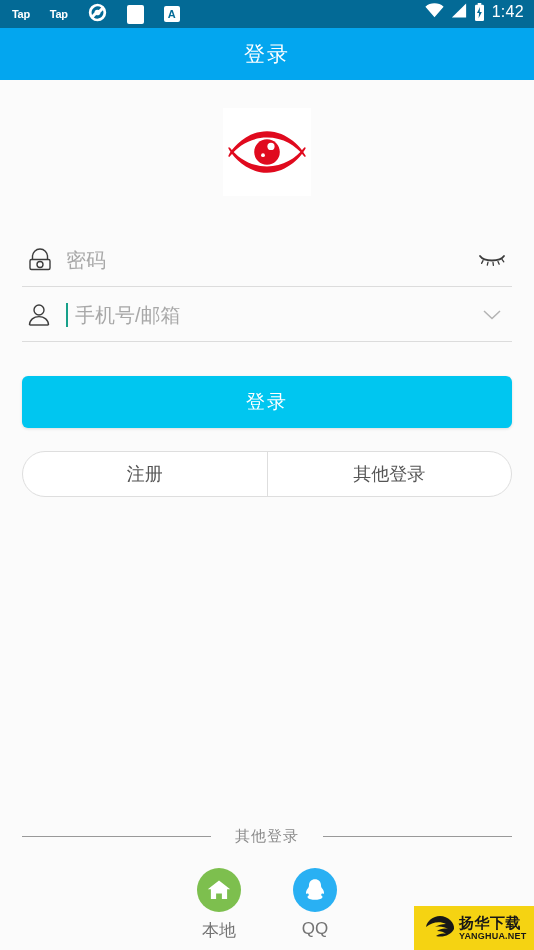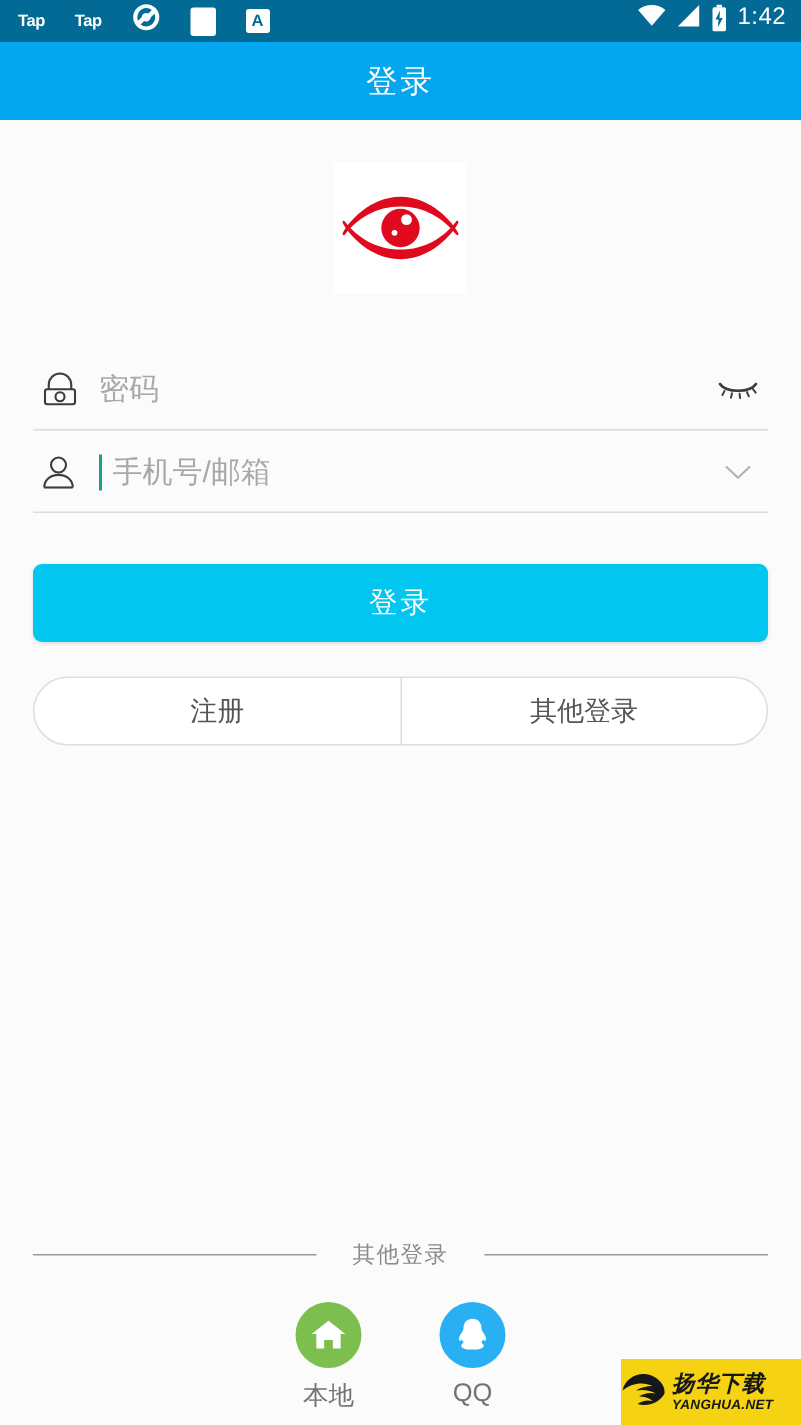--- a/index.html
+++ b/index.html
@@ -88,21 +88,21 @@
   .social{ display:flex; flex-direction:column; align-items:center; cursor:pointer; }
   .s-circle{
     width:44px; height:44px; border-radius:50%;
     display:flex; align-items:center; justify-content:center;
   }
   .s-label{ margin-top:7px; font-size:17px; color:#737373; }
 
   
   .watermark{
     position:absolute; right:0; bottom:0; width:120px; height:44px;
-    background:#f5d312; display:flex; align-items:center; gap:4px; padding-left:0;font-style:italic;
+    background:#f5d312; display:flex; align-items:center; gap:4px; padding-left:11px;
   }
   .wm-globe{ width:30px; height:28px; flex:none; }
   .wm-txt{ display:flex; flex-direction:column; line-height:1; }
   .wm-cn{ font-size:15px; font-weight:bold; color:#171717; letter-spacing:.5px; }
   .wm-en{ font-size:9px; font-weight:bold; color:#171717; letter-spacing:.2px; margin-top:2px; }
 </style>
 </head>
 <body>
 
 <div id="app">

